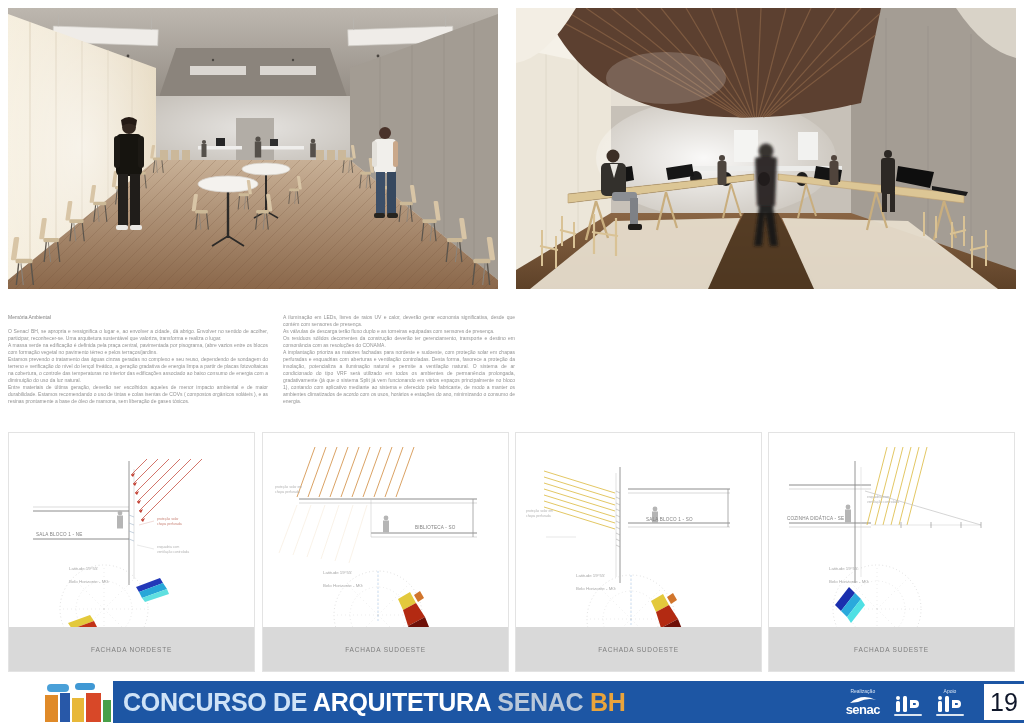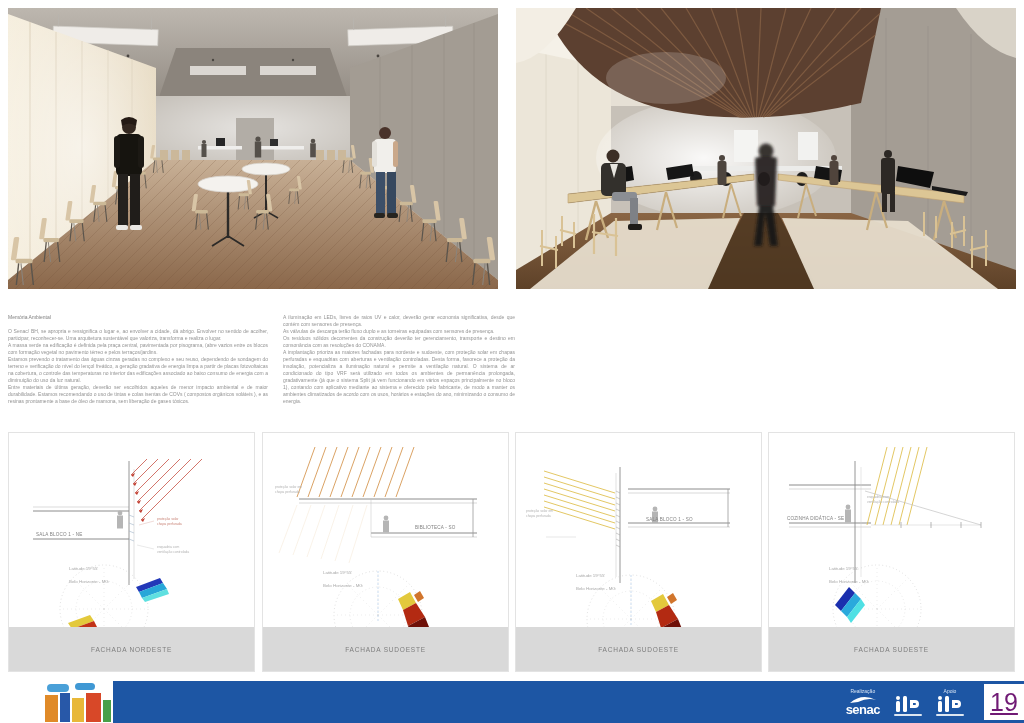--- a/index.html
+++ b/index.html
@@ -39,21 +39,21 @@
   .footer-title{margin-left:10px;font-size:25px;font-weight:bold;letter-spacing:-.3px;
                 white-space:nowrap;line-height:42px;}
   .ft-light{color:#cfe3f7;} .ft-white{color:#ffffff;} .ft-gray{color:#b9c8da;} .ft-orange{color:#e9a43c;}
   .footer-spacer{flex:1;}
   .sponsor{display:flex;flex-direction:column;align-items:center;margin-right:14px;}
   .sponsor .cap{font-size:5px;color:#d7e4f4;margin-bottom:1px;height:7px;}
   .senac-word{color:#ffffff;font-weight:bold;font-size:13px;letter-spacing:-.5px;line-height:12px;}
   .mini-bar{width:28px;height:2.5px;background:rgba(255,255,255,.85);margin-top:2px;border-radius:1px;}
   .page-box{width:40px;height:36px;background:#ffffff;margin-left:6px;margin-right:0;
             display:flex;align-items:center;justify-content:center;flex:0 0 auto;}
-  .page-box span{font-size:25px;color:#701a75;text-decoration:underline;}
+  .page-box span{font-size:25px;color:#0f172a;}
 </style>
 </head>
 <body>
 
 <div class="sheet">
 
   <div class="render" id="render-left">
     <svg width="490" height="281" viewBox="0 0 490 281">
       <defs>
         <linearGradient id="ceilG" x1="0" y1="0" x2="0" y2="1">
@@ -648,20 +648,23 @@
       <div class="collage">
         <div style="left:2px;top:2px;width:22px;height:8px;background:#4aa0d8;border-radius:4px;"></div>
         <div style="left:30px;top:1px;width:20px;height:7px;background:#3f98d4;border-radius:4px;"></div>
         <div style="left:0px;top:13px;width:13px;height:27px;background:#e08a28;"></div>
         <div style="left:15px;top:11px;width:10px;height:29px;background:#2858a8;"></div>
         <div style="left:27px;top:16px;width:12px;height:24px;background:#e8b838;"></div>
         <div style="left:41px;top:11px;width:15px;height:29px;background:#d84828;"></div>
         <div style="left:58px;top:18px;width:8px;height:22px;background:#48a048;"></div>
       </div>
     </div>
+    <div class="footer-title">
+      <span class="ft-light">CONCURSO DE </span><span class="ft-white">ARQUITETURA</span><span class="ft-gray"> SENAC </span><span class="ft-orange">BH</span>
+    </div>
     <div class="footer-spacer"></div>
     <div class="sponsor">
       <div class="cap">Realização</div>
       <svg width="34" height="8" viewBox="0 0 34 8">
         <path d="M4,7 Q16,-3 30,4 Q22,1 12,6 Z" fill="#ffffff"></path>
       </svg>
       <div class="senac-word">senac</div>
     </div>
     <div class="sponsor">
       <div class="cap"></div>

